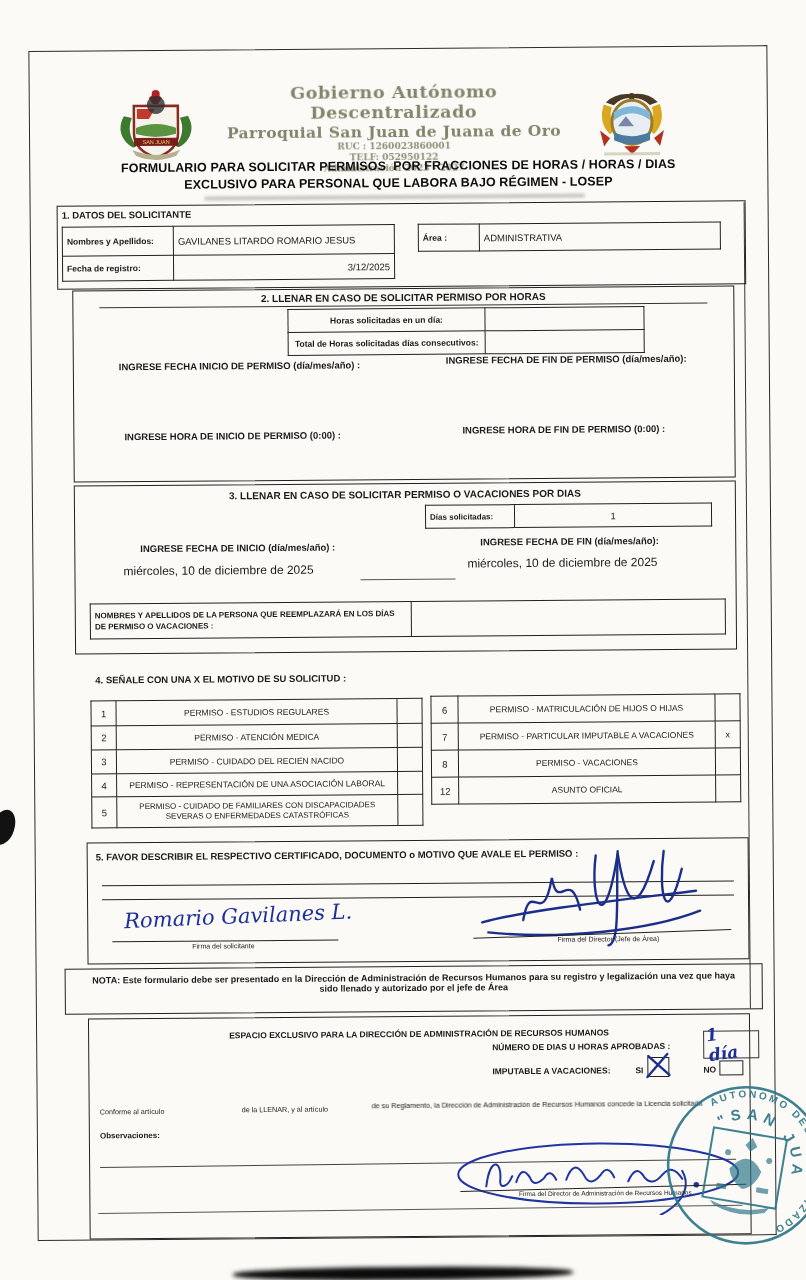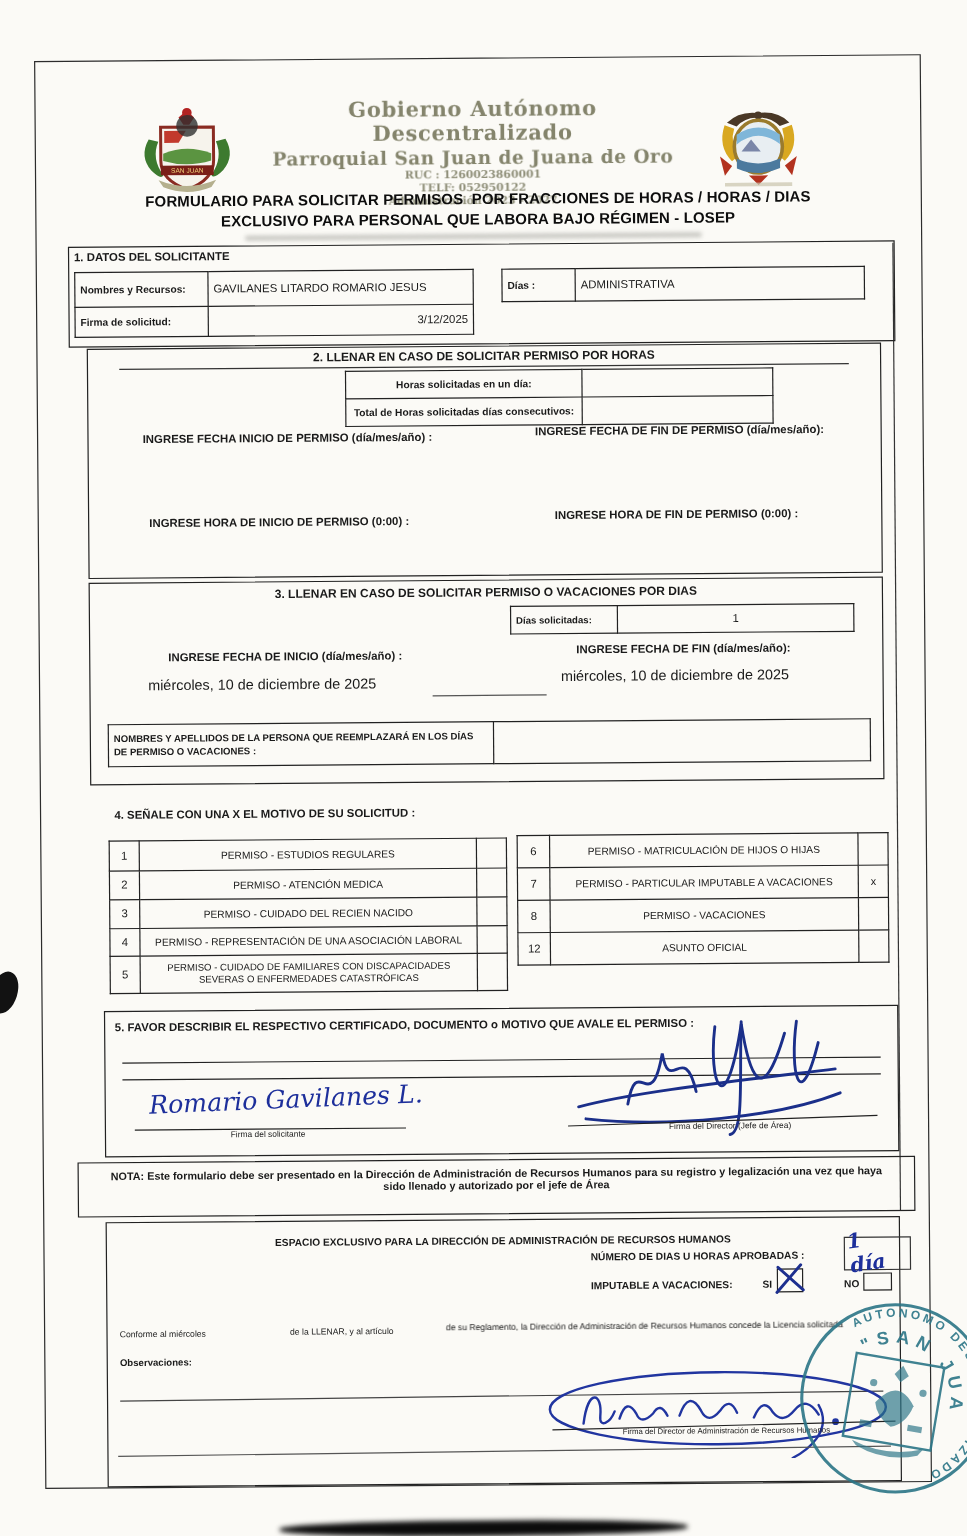--- a/index.html
+++ b/index.html
@@ -92,34 +92,34 @@
   </div>
 
   <div class="abs smudge" style="left:208px;top:195px;width:380px;height:4px;"></div>
 
   <div class="abs box" style="left:60px;top:203px;width:687px;height:82px;">
     <div class="sec-head abs" style="left:4px;top:3px;">1. DATOS DEL SOLICITANTE</div>
 
     <table class="abs" style="left:4px;top:20px;">
       <tbody>
             <tr>
-        <td class="lbl" style="width:102px;height:24px;">Nombres y Recursos:</td>
+        <td class="lbl" style="width:102px;height:24px;">Nombres y Apellidos:</td>
         <td class="val" style="width:212px;">GAVILANES LITARDO ROMARIO JESUS</td>
       </tr>
       <tr>
-        <td class="lbl" style="height:20px;">Firma de solicitud:</td>
+        <td class="lbl" style="height:20px;">Fecha de registro:</td>
         <td class="val" style="text-align:right;">3/12/2025</td>
       </tr>
     </tbody>
         </table>
 
     <table class="abs" style="left:360px;top:20px;">
       <tbody>
             <tr>
-        <td class="lbl" style="width:52px;height:22px;">Días :</td>
+        <td class="lbl" style="width:52px;height:22px;">Área :</td>
         <td class="val" style="width:232px;">ADMINISTRATIVA</td>
       </tr>
     </tbody>
         </table>
   </div>
 
   <div class="abs box" style="left:75px;top:288px;width:660px;height:190px;">
     <div class="sec-head ctr" style="margin-top:3px;border-bottom:1.2px solid #333;padding-bottom:2px;width:92%;margin-left:4%;font-size:10px;">2. LLENAR EN CASO DE SOLICITAR PERMISO POR HORAS</div>
 
     <table class="abs" style="left:214px;top:19px;">
@@ -273,21 +273,21 @@
       <svg width="30" height="28" viewBox="0 0 30 28">
         <g stroke="#1d2f8f" stroke-width="2.4" fill="none" stroke-linecap="round">
           <path d="M5 5 L26 24"></path>
           <path d="M24 3 L4 26"></path>
         </g>
       </svg>
     </div>
     <div class="abs lbl" style="left:614px;top:50px;font-size:8.5px;">NO</div>
     <div class="abs" style="left:630px;top:46px;width:22px;height:13px;border:1.4px solid #222;"></div>
 
-    <div class="abs conforme" style="left:10px;top:88px;">Conforme al miércoles</div>
+    <div class="abs conforme" style="left:10px;top:88px;">Conforme al artículo</div>
     <div class="abs conforme" style="left:152px;top:87px;">de la LLENAR, y al artículo</div>
     <div class="abs conforme" style="left:282px;top:84px;filter:blur(.2px);">de su Reglamento, la Dirección de Administración de Recursos Humanos concede la Licencia solicitada</div>
 
     <div class="abs" style="left:10px;top:112px;font-size:8px;font-weight:bold;">Observaciones:</div>
     <div class="abs hline" style="left:10px;top:146px;width:636px;height:1px;background:#444;transform:rotate(-0.3deg);"></div>
 
     <div class="abs" style="left:360px;top:120px;width:300px;height:80px;">
       <svg width="300" height="80" viewBox="0 0 300 80">
         <g fill="none" stroke="#2135a0" stroke-width="2" stroke-linecap="round">
           <ellipse cx="148" cy="38" rx="140" ry="30"></ellipse>

